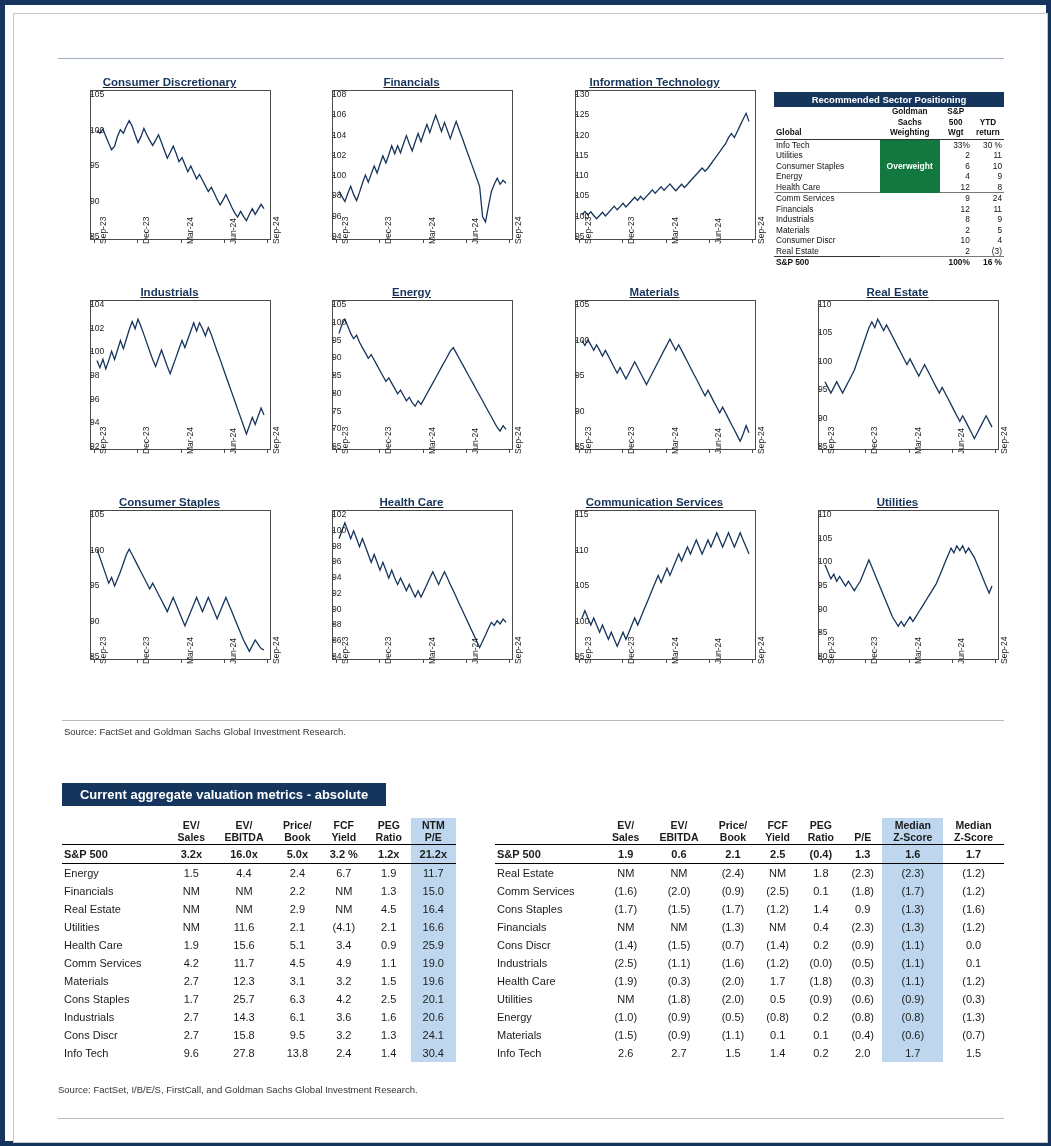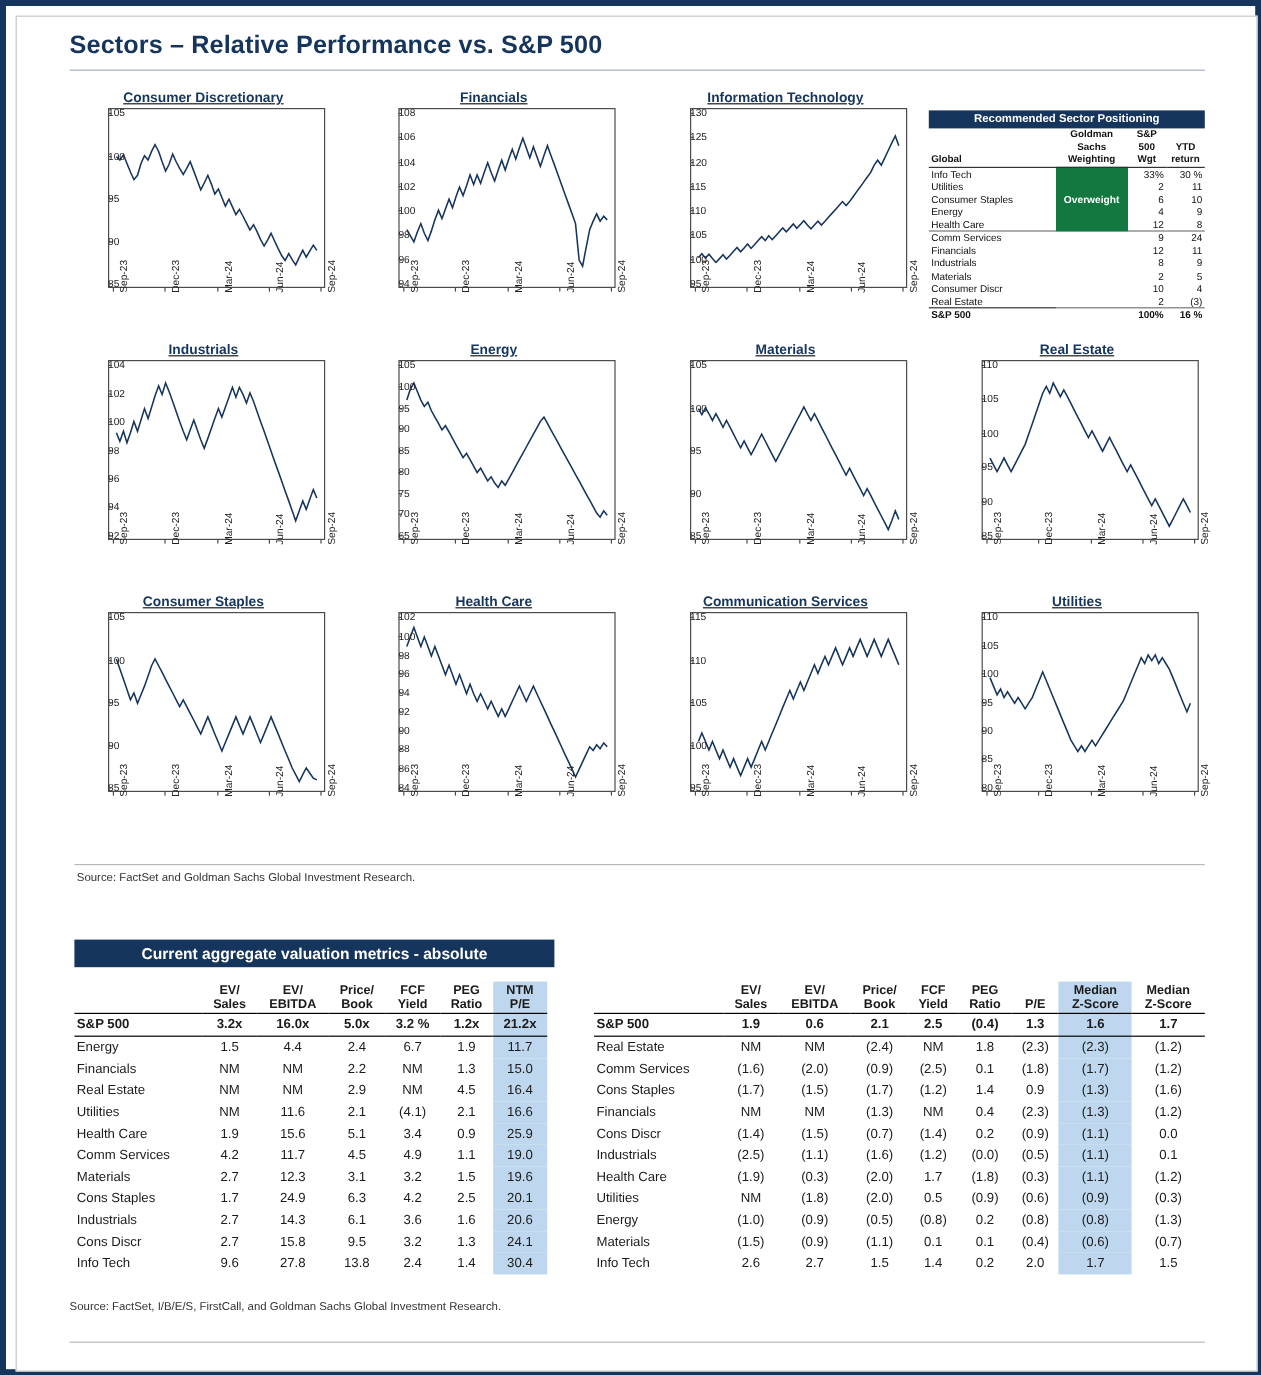--- a/index.html
+++ b/index.html
@@ -205,21 +205,20 @@
     font-size: 11px;
     border-bottom: 1px solid #000;
   }
 </style>
 </head>
 <body>
 
 <div class="page">
   <div class="inner">
 
-    <div class="title">Sectors – Relative Performance vs. S&amp;P 500</div>
     <div class="title-rule"></div>
 
     <div id="charts-layer">
         <div class="chart" style="left: 48px; top: 62px; width: 215px;">
           <div class="ct">Consumer Discretionary</div>
           <div class="plotwrap" style="height: 226px;">
             <div class="plot" style="left: 28px; top: 0px; width: 181px; height: 150px;">
               <svg class="line" width="181" height="150">
                 <path d="M6.0,39.5 L8.9,42.3 L11.9,38.1 L14.8,45.2 L17.7,52.3 L20.6,58.7 L23.6,55.1 L26.5,45.2 L29.4,38.8 L32.4,42.3 L35.3,35.2 L38.2,29.6 L41.2,35.2 L44.1,43.8 L47.0,51.6 L49.9,45.9 L52.9,37.4 L55.8,43.8 L58.7,49.4 L61.7,54.4 L64.6,49.4 L67.5,43.8 L70.5,51.6 L73.4,59.4 L76.3,67.2 L79.2,61.5 L82.2,55.1 L85.1,62.2 L88.0,70.7 L91.0,66.5 L93.9,73.6 L96.8,80.7 L99.8,75.0 L102.7,81.4 L105.6,87.8 L108.5,83.5 L111.5,89.2 L114.4,94.9 L117.3,100.6 L120.3,96.3 L123.2,102.0 L126.1,108.4 L129.1,114.0 L132.0,109.1 L134.9,103.4 L137.8,109.8 L140.8,116.2 L143.7,121.9 L146.6,126.1 L149.6,120.4 L152.5,125.4 L155.4,129.7 L158.4,123.3 L161.3,117.6 L164.2,123.3 L167.1,118.3 L170.1,113.3 L173.0,117.6" fill="none" stroke="#16355c" stroke-width="1.3"></path>
               </svg>
@@ -668,21 +667,21 @@
               <td class="rec-num">100%</td>
               <td class="rec-num">16 %</td>
             </tr>
           </tbody>
       </table>
     </div>
 
     <div class="hr" style="left:48px; top:706px; width:942px;"></div>
     <div class="source" style="left:50px; top:712px;">Source: FactSet and Goldman Sachs Global Investment Research.</div>
 
-    <div class="tbl-title" style="left:48px; top:769px; width:400px;">Current aggregate valuation metrics - absolute</div>
+    <div class="tbl-title" style="left:48px; top:769px; width:324px;">Current aggregate valuation metrics - absolute</div>
     <table class="valtbl" id="abs-table" style="left:48px; top:804px; width:394px;">
         <tbody>
           <tr class="hdrline">
             <th class="lbl"></th>
             <th class="">EV/<br>Sales</th>
             <th class="">EV/<br>EBITDA</th>
             <th class="">Price/<br>Book</th>
             <th class="">FCF<br>Yield</th>
             <th class="">PEG<br>Ratio</th>
             <th class="hl-head">NTM<br>P/E</th>
@@ -755,21 +754,21 @@
             <td class="">2.7</td>
             <td class="">12.3</td>
             <td class="">3.1</td>
             <td class="">3.2</td>
             <td class="">1.5</td>
             <td class="hl">19.6</td>
           </tr>
           <tr>
             <td class="lbl">Cons Staples</td>
             <td class="">1.7</td>
-            <td class="">24.9</td>
+            <td class="">25.7</td>
             <td class="">6.3</td>
             <td class="">4.2</td>
             <td class="">2.5</td>
             <td class="hl">20.1</td>
           </tr>
           <tr>
             <td class="lbl">Industrials</td>
             <td class="">2.7</td>
             <td class="">14.3</td>
             <td class="">6.1</td>

